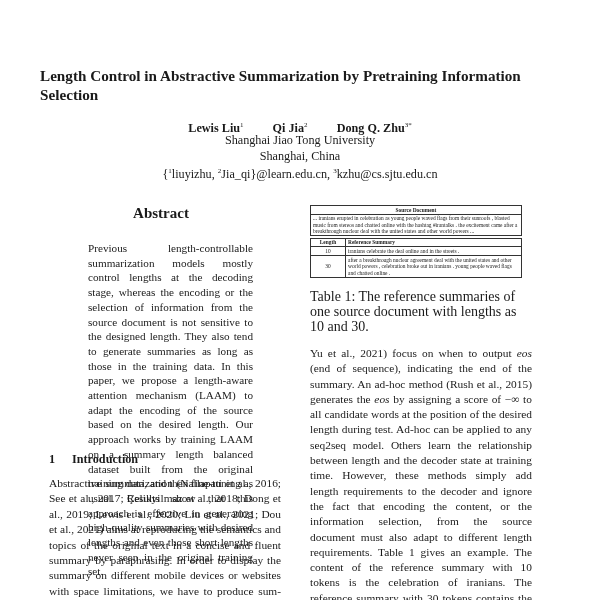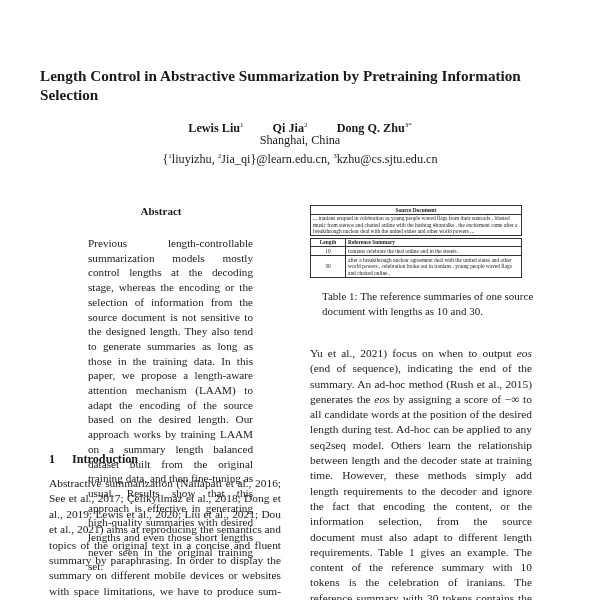--- a/index.html
+++ b/index.html
@@ -19,21 +19,21 @@
   .authors span.a { margin: 0 13px; }
   .authors sup { font-size: 7px; font-weight: normal; vertical-align: 5px; }
   .affil {
     position: absolute; left: 0; top: 133px; width: 600px;
     text-align: center; font-size: 12.2px; line-height: 15.5px;
   }
   .affil sup { font-size: 7px; vertical-align: 5px; }
   .col-left { position: absolute; left: 70px; top: 205px; width: 182px; }
   .col-right { position: absolute; left: 310px; top: 205px; width: 220px; }
   .abs-heading {
-    text-align: center; font-weight: bold; font-size: 11px; margin: 0 0 19px 0;
+    text-align: center; font-weight: bold; font-size: 15px; margin: 0 0 19px 0;
   }
   .abstract-text {
     margin: 0 0 4px 18px; width: 165px;
     font-size: 11.2px; line-height: 14.7px; text-align: justify;
   }
   .intro {
     position: absolute; left: 49px; top: 452px; width: 232px;
   }
   .sec-heading { font-weight: bold; font-size: 12.2px; margin: 0 0 9px 0; }
   .sec-heading .num { display: inline-block; width: 23px; }
@@ -43,40 +43,41 @@
   }
   
   .tbl { width: 212px; border-collapse: collapse; font-size: 5.4px; line-height: 6.6px; }
   .tbl td, .tbl th { border: 0.8px solid #333; padding: 0.5px 2px; vertical-align: middle; }
   .tbl th { font-weight: bold; text-align: center; }
   .tbl .src td { text-align: left; }
   .tbl2 { margin-top: 1.5px; }
   .tbl2 th.len, .tbl2 td.len { width: 30px; text-align: center; }
   .tbl2 th.ref { text-align: left; }
   .caption {
-    margin: 11px 0 0 12px; width: 220px; font-size: 11px; line-height: 15px;
+    margin: 11px 0 0 0; width: 220px; font-size: 14px; line-height: 15px;
   }
   .right-body {
     position: absolute; left: 310px; top: 346px; width: 222px;
   }
   .right-body .body-text { line-height: 15.3px; }
   i { font-style: italic; }
 </style>
 </head>
 <body>
 
 <div class="title">Length Control in Abstractive Summarization by Pretraining Information Selection</div>
 
 <div class="authors">
   <span class="a"><span>Lewis Liu</span><sup>1</sup></span>
   <span class="a"><span>Qi Jia</span><sup>2</sup></span>
   <span class="a"><span>Dong Q. Zhu</span><sup>3*</sup></span>
 </div>
 
 <div class="affil">
+  <div>Shanghai Jiao Tong University</div>
   <div>Shanghai, China</div>
   <div><span>{</span><sup>1</sup><span>liuyizhu, </span><sup>2</sup><span>Jia_qi}@learn.edu.cn, </span><sup>3</sup><span>kzhu@cs.sjtu.edu.cn</span></div>
 </div>
 
 <div class="col-left">
   <div class="abs-heading">Abstract</div>
   <p class="abstract-text">Previous length-controllable summarization models mostly control lengths at the decoding stage, whereas the encoding or the selection of information from the source document is not sensitive to the designed length. They also tend to generate summaries as long as those in the training data. In this paper, we propose a length-aware attention mechanism (LAAM) to adapt the encoding of the source based on the desired length. Our approach works by training LAAM on a summary length balanced dataset built from the original training data, and then fine-tuning as usual. Results show that this approach is effective in generating high-quality summaries with desired lengths and even those short lengths never seen in the original training set.</p>
 </div>
 
 <div class="intro">

